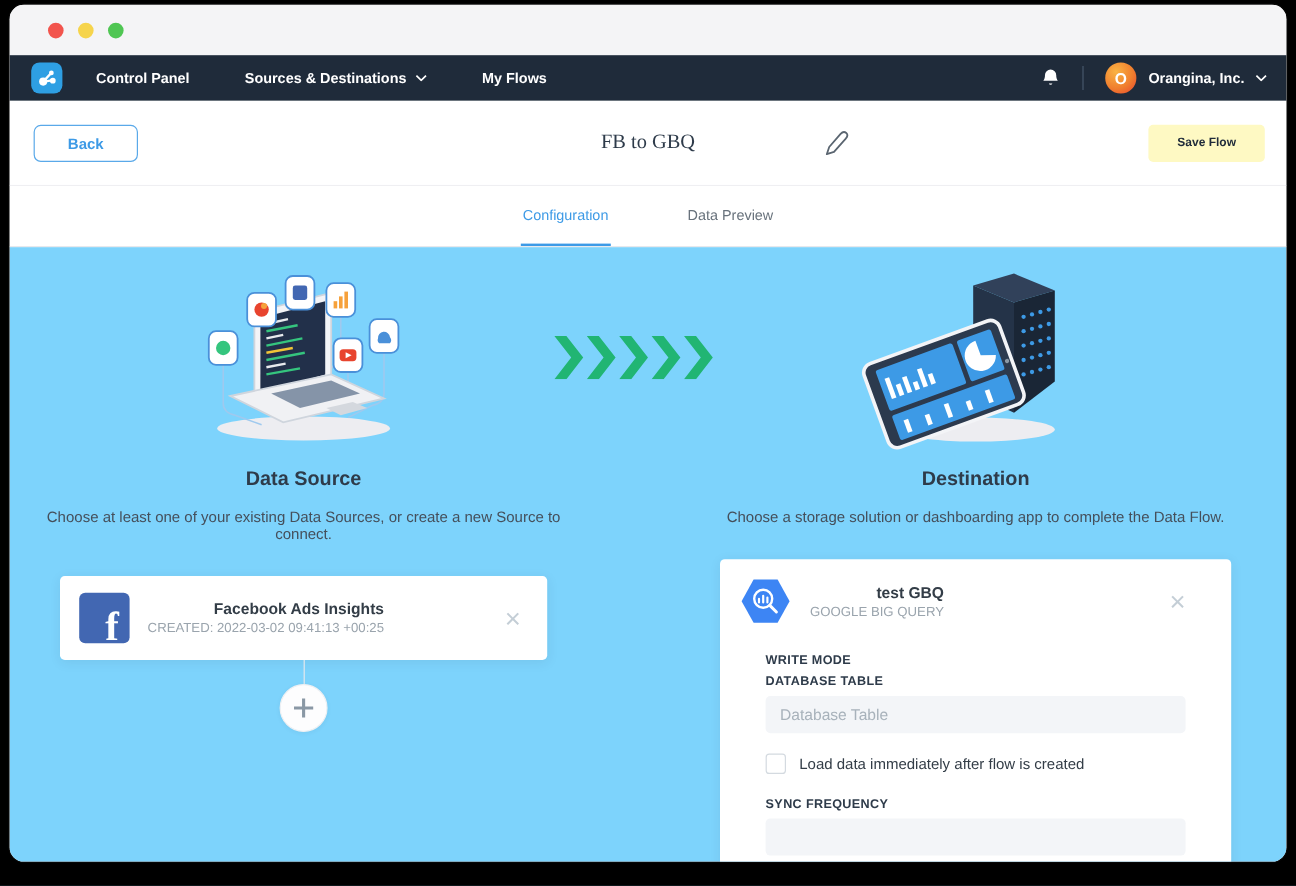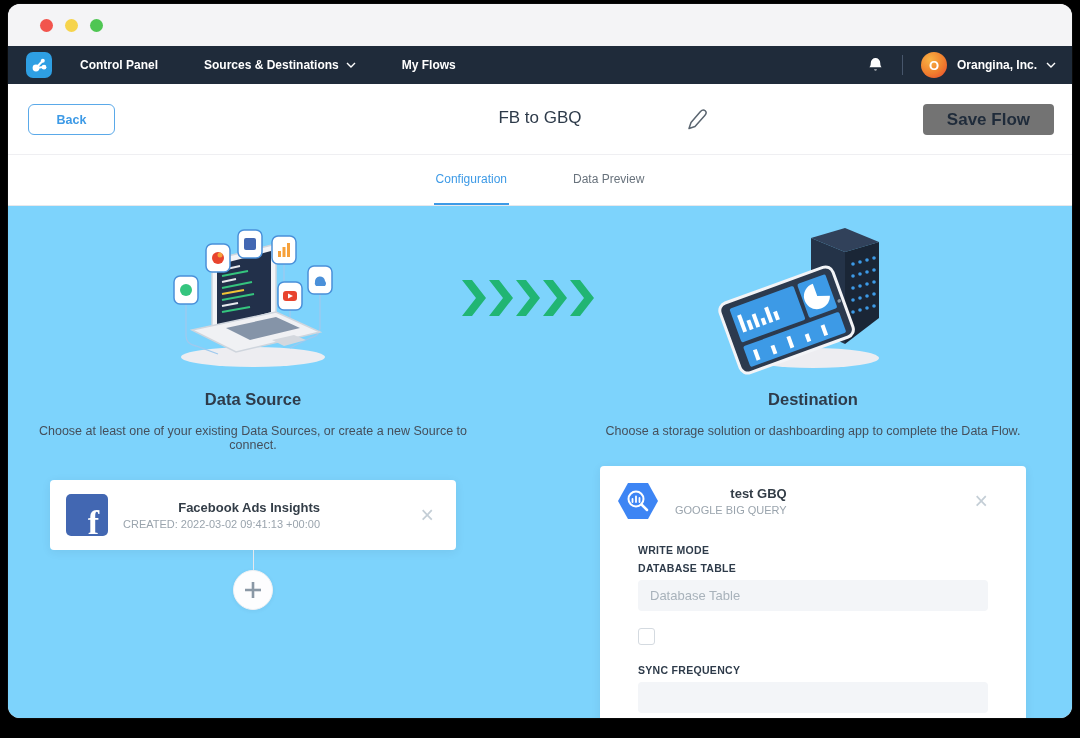--- a/index.html
+++ b/index.html
@@ -19,23 +19,23 @@
   .nav-item .chev { margin-left:7px; }
   .nav-right { margin-left:auto; display:flex; align-items:center; }
   .nav-divider { width:1px; height:20px; background:#47566b; margin:0 18px; }
   .avatar { width:26px; height:26px; border-radius:50%; background:radial-gradient(circle at 35% 30%, #f9b344 0%, #f07f2e 55%, #e8442e 100%); color:#fff; font-size:13px; font-weight:bold; display:flex; align-items:center; justify-content:center; margin-right:10px; }
   .account-name { font-size:12px; font-weight:bold; margin-right:9px; white-space:nowrap; }
 
   
   .header { height:70px; background:#fff; position:relative; }
   .btn-back { position:absolute; left:20px; top:20px; width:87px; height:31px; background:#fff; border:1px solid #5aa9e9; border-radius:6px; color:#3d9ae6; font-size:12.5px; font-weight:bold; font-family:inherit; cursor:pointer; }
   .flow-title { position:absolute; left:0; right:0; top:24px; text-align:center; font-size:17px; color:#2e3b4a; font-weight:500; pointer-events:none; }
-  .flow-title span { pointer-events:auto; }
+  .flow-title span { pointer-events:auto;font-family:Liberation Serif, serif; }
   .pencil { position:absolute; left:676px; top:22px; cursor:pointer; }
-  .btn-save { position:absolute; right:18px; top:20px; height:31px; padding:0 24px; background:#737373; border:none; border-radius:4px; color:#1f2b3a; font-size:17px; font-weight:bold; font-family:inherit; cursor:pointer; }
+  .btn-save { position:absolute; right:18px; top:20px; height:31px; padding:0 24px; background:#fef9c3; border:none; border-radius:4px; color:#1f2b3a; font-size:10px; font-weight:bold; font-family:inherit; cursor:pointer; }
 
   
   .tabs { height:52px; background:#fff; border-top:1px solid #efeff2; border-bottom:1px solid #e7e8ec; display:flex; justify-content:center; align-items:stretch; gap:62px; }
   .tab { font-size:12px; display:flex; align-items:center; color:#68727c; cursor:pointer; border-bottom:2px solid transparent; padding:0 2px; }
   .tab.active { color:#3d9ae6; border-bottom-color:#3d9ae6; }
 
   
   .content { position:relative; height:528px; background:#7dd3fc; }
   .col { position:absolute; top:0; text-align:center; }
   .col-left { left:12px; width:466px; }
@@ -215,21 +215,21 @@
         </div>
         <div class="col-heading">Data Source</div>
         <div class="col-desc">Choose at least one of your existing Data Sources, or create a new Source to connect.</div>
 
         <div class="card source-card">
           <div class="fb-icon">
               <span>f</span>
             </div>
           <div>
             <div class="card-title">Facebook Ads Insights</div>
-            <div class="card-sub">CREATED: 2022-03-02 09:41:13 +00:00</div>
+            <div class="card-sub">CREATED: 2022-03-02 09:41:13 +00:25</div>
           </div>
           <div class="card-x">×</div>
         </div>
         <div class="connector"></div>
         <div class="plus-btn">
           <svg width="18" height="18" viewBox="0 0 18 18">
             <line x1="9" y1="1" x2="9" y2="17" stroke="#8a98a5" stroke-width="2.6"></line>
             <line x1="1" y1="9" x2="17" y2="9" stroke="#8a98a5" stroke-width="2.6"></line>
           </svg>
         </div>
@@ -314,20 +314,21 @@
           <div style="padding-left:22px;">
             <div class="form-label">WRITE MODE</div>
 
             <div class="form-label">DATABASE TABLE</div>
             <div class="field input">
               <input type="text" placeholder="Database Table" style="">
             </div>
 
             <div class="check-row">
               <div class="checkbox"></div>
+              <span class="check-label">Load data immediately after flow is created</span>
             </div>
 
             <div class="form-label">SYNC FREQUENCY</div>
             <div class="field">
               
               
             </div>
           </div>
         </div>
       </div>

